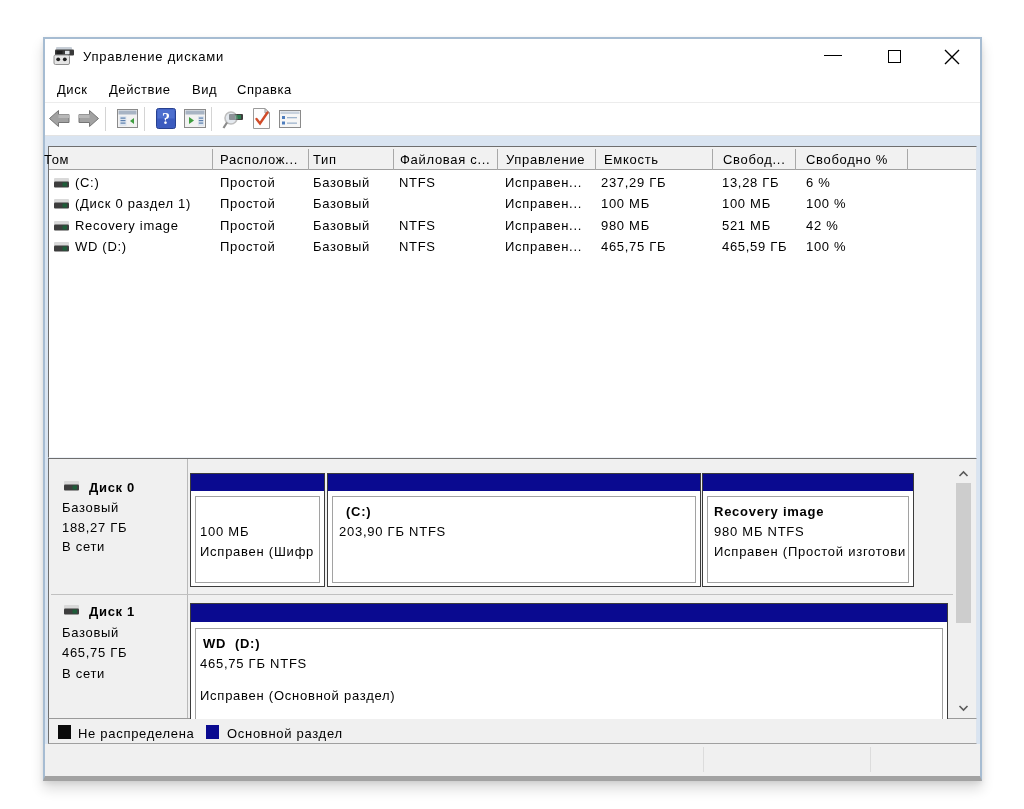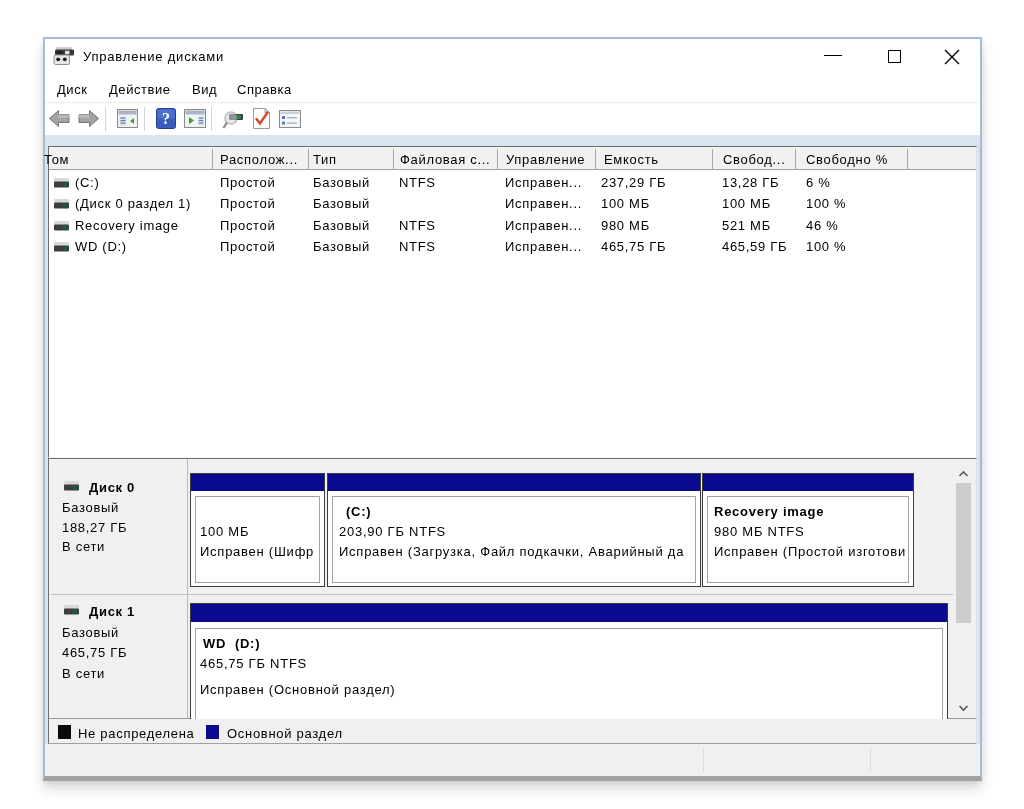--- a/index.html
+++ b/index.html
@@ -183,21 +183,21 @@
         <rect x="0" y="3.5" width="15" height="6" rx="1" fill="#3d3d3d"></rect>
         <rect x="8.5" y="4.5" width="4.5" height="4" fill="#1d5c38"></rect>
       </svg>
     <div class="rcell" style="left:75px;top:218px">Recovery image</div>
     <div class="rcell" style="left:220px;top:218px">Простой</div>
     <div class="rcell" style="left:313px;top:218px">Базовый</div>
     <div class="rcell" style="left:399px;top:218px">NTFS</div>
     <div class="rcell" style="left:505px;top:218px">Исправен...</div>
     <div class="rcell" style="left:601px;top:218px">980 МБ</div>
     <div class="rcell" style="left:722px;top:218px">521 МБ</div>
-    <div class="rcell" style="left:806px;top:218px">46 %</div>
+    <div class="rcell" style="left:806px;top:218px">42 %</div>
 
     <svg class="rowicon" style="left:54px;top:242px" viewBox="0 0 16 10">
         <rect x="0" y="0" width="15" height="4" rx="1" fill="#d9d9d9"></rect>
         <rect x="0" y="3.5" width="15" height="6" rx="1" fill="#3d3d3d"></rect>
         <rect x="8.5" y="4.5" width="4.5" height="4" fill="#1d5c38"></rect>
       </svg>
     <div class="rcell" style="left:75px;top:239px">WD (D:)</div>
     <div class="rcell" style="left:220px;top:239px">Простой</div>
     <div class="rcell" style="left:313px;top:239px">Базовый</div>
     <div class="rcell" style="left:399px;top:239px">NTFS</div>
@@ -238,36 +238,35 @@
       <div class="pstrip"></div>
       <div class="pinner"></div>
       <div class="ptxt" style="left:9px;top:50px">100 МБ</div>
       <div class="ptxt" style="left:9px;top:70px">Исправен (Шифр</div>
     </div>
     <div class="part" style="left:327px;top:473px;width:374px;height:114px">
       <div class="pstrip"></div>
       <div class="pinner"></div>
       <div class="ptxt pb" style="left:18px;top:30px">(C:)</div>
       <div class="ptxt" style="left:11px;top:50px">203,90 ГБ NTFS</div>
-      <div class="ptxt" style="left:11px;top:70px">Исправен (Загрузка, Файл подкачки, Аварийный да</div>
     </div>
     <div class="part" style="left:702px;top:473px;width:212px;height:114px">
       <div class="pstrip"></div>
       <div class="pinner"></div>
       <div class="ptxt pb" style="left:11px;top:30px">Recovery image</div>
       <div class="ptxt" style="left:11px;top:50px">980 МБ NTFS</div>
       <div class="ptxt" style="left:11px;top:70px">Исправен (Простой изготови</div>
     </div>
 
     <div class="part" style="left:190px;top:603px;width:758px;height:116px;border-bottom:none">
       <div class="pstrip" style="height:18px"></div>
       <div class="pinner" style="bottom:0;border-bottom:none;top:24px"></div>
       <div class="ptxt pb" style="left:12px;top:32px">WD&nbsp; (D:)</div>
       <div class="ptxt" style="left:9px;top:52px">465,75 ГБ NTFS</div>
-      <div class="ptxt" style="left:9px;top:78px">Исправен (Основной раздел)</div>
+      <div class="ptxt" style="left:9px;top:84px">Исправен (Основной раздел)</div>
     </div>
   </div>
 
   <div class="abs" id="sbar"></div>
   <div class="abs" id="sthumb"></div>
   <svg class="abs" style="left:958px;top:470px" width="11" height="8" viewBox="0 0 11 8">
     <path d="M1.5 6 L5.5 2 L9.5 6" fill="none" stroke="#5a5a5a" stroke-width="1.6"></path>
   </svg>
   <svg class="abs" style="left:958px;top:704px" width="11" height="8" viewBox="0 0 11 8">
     <path d="M1.5 2 L5.5 6 L9.5 2" fill="none" stroke="#5a5a5a" stroke-width="1.6"></path>

